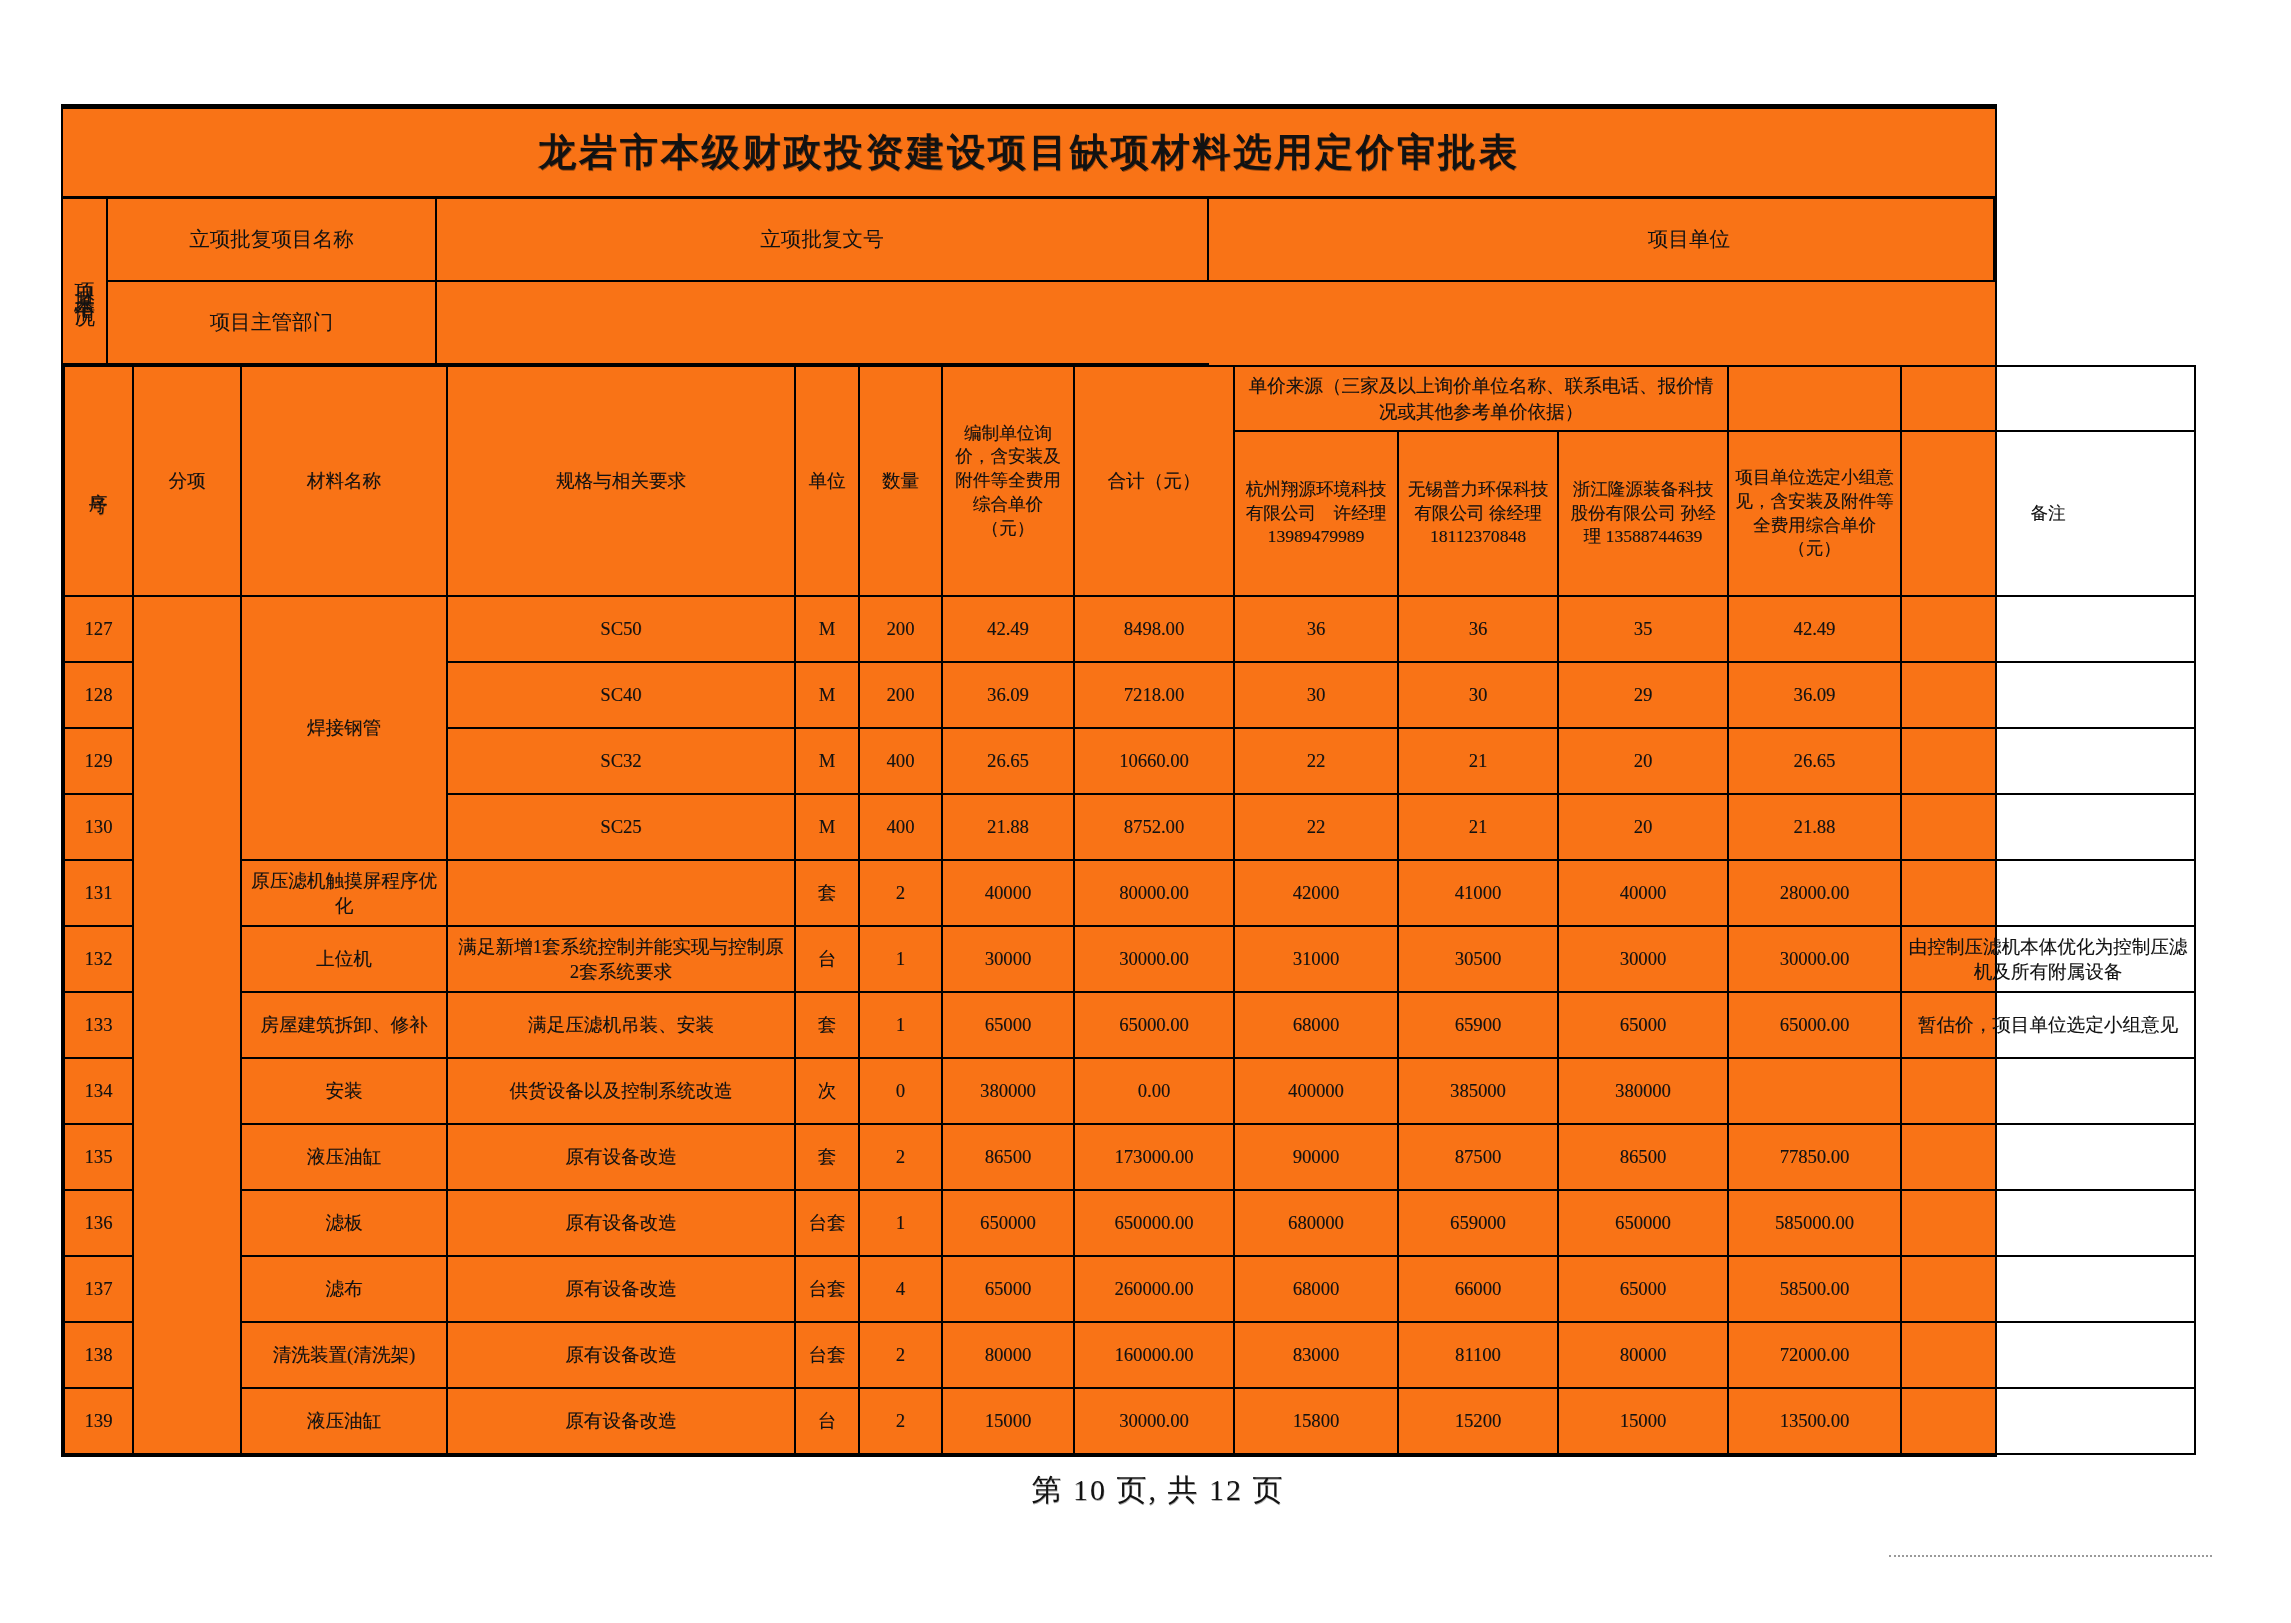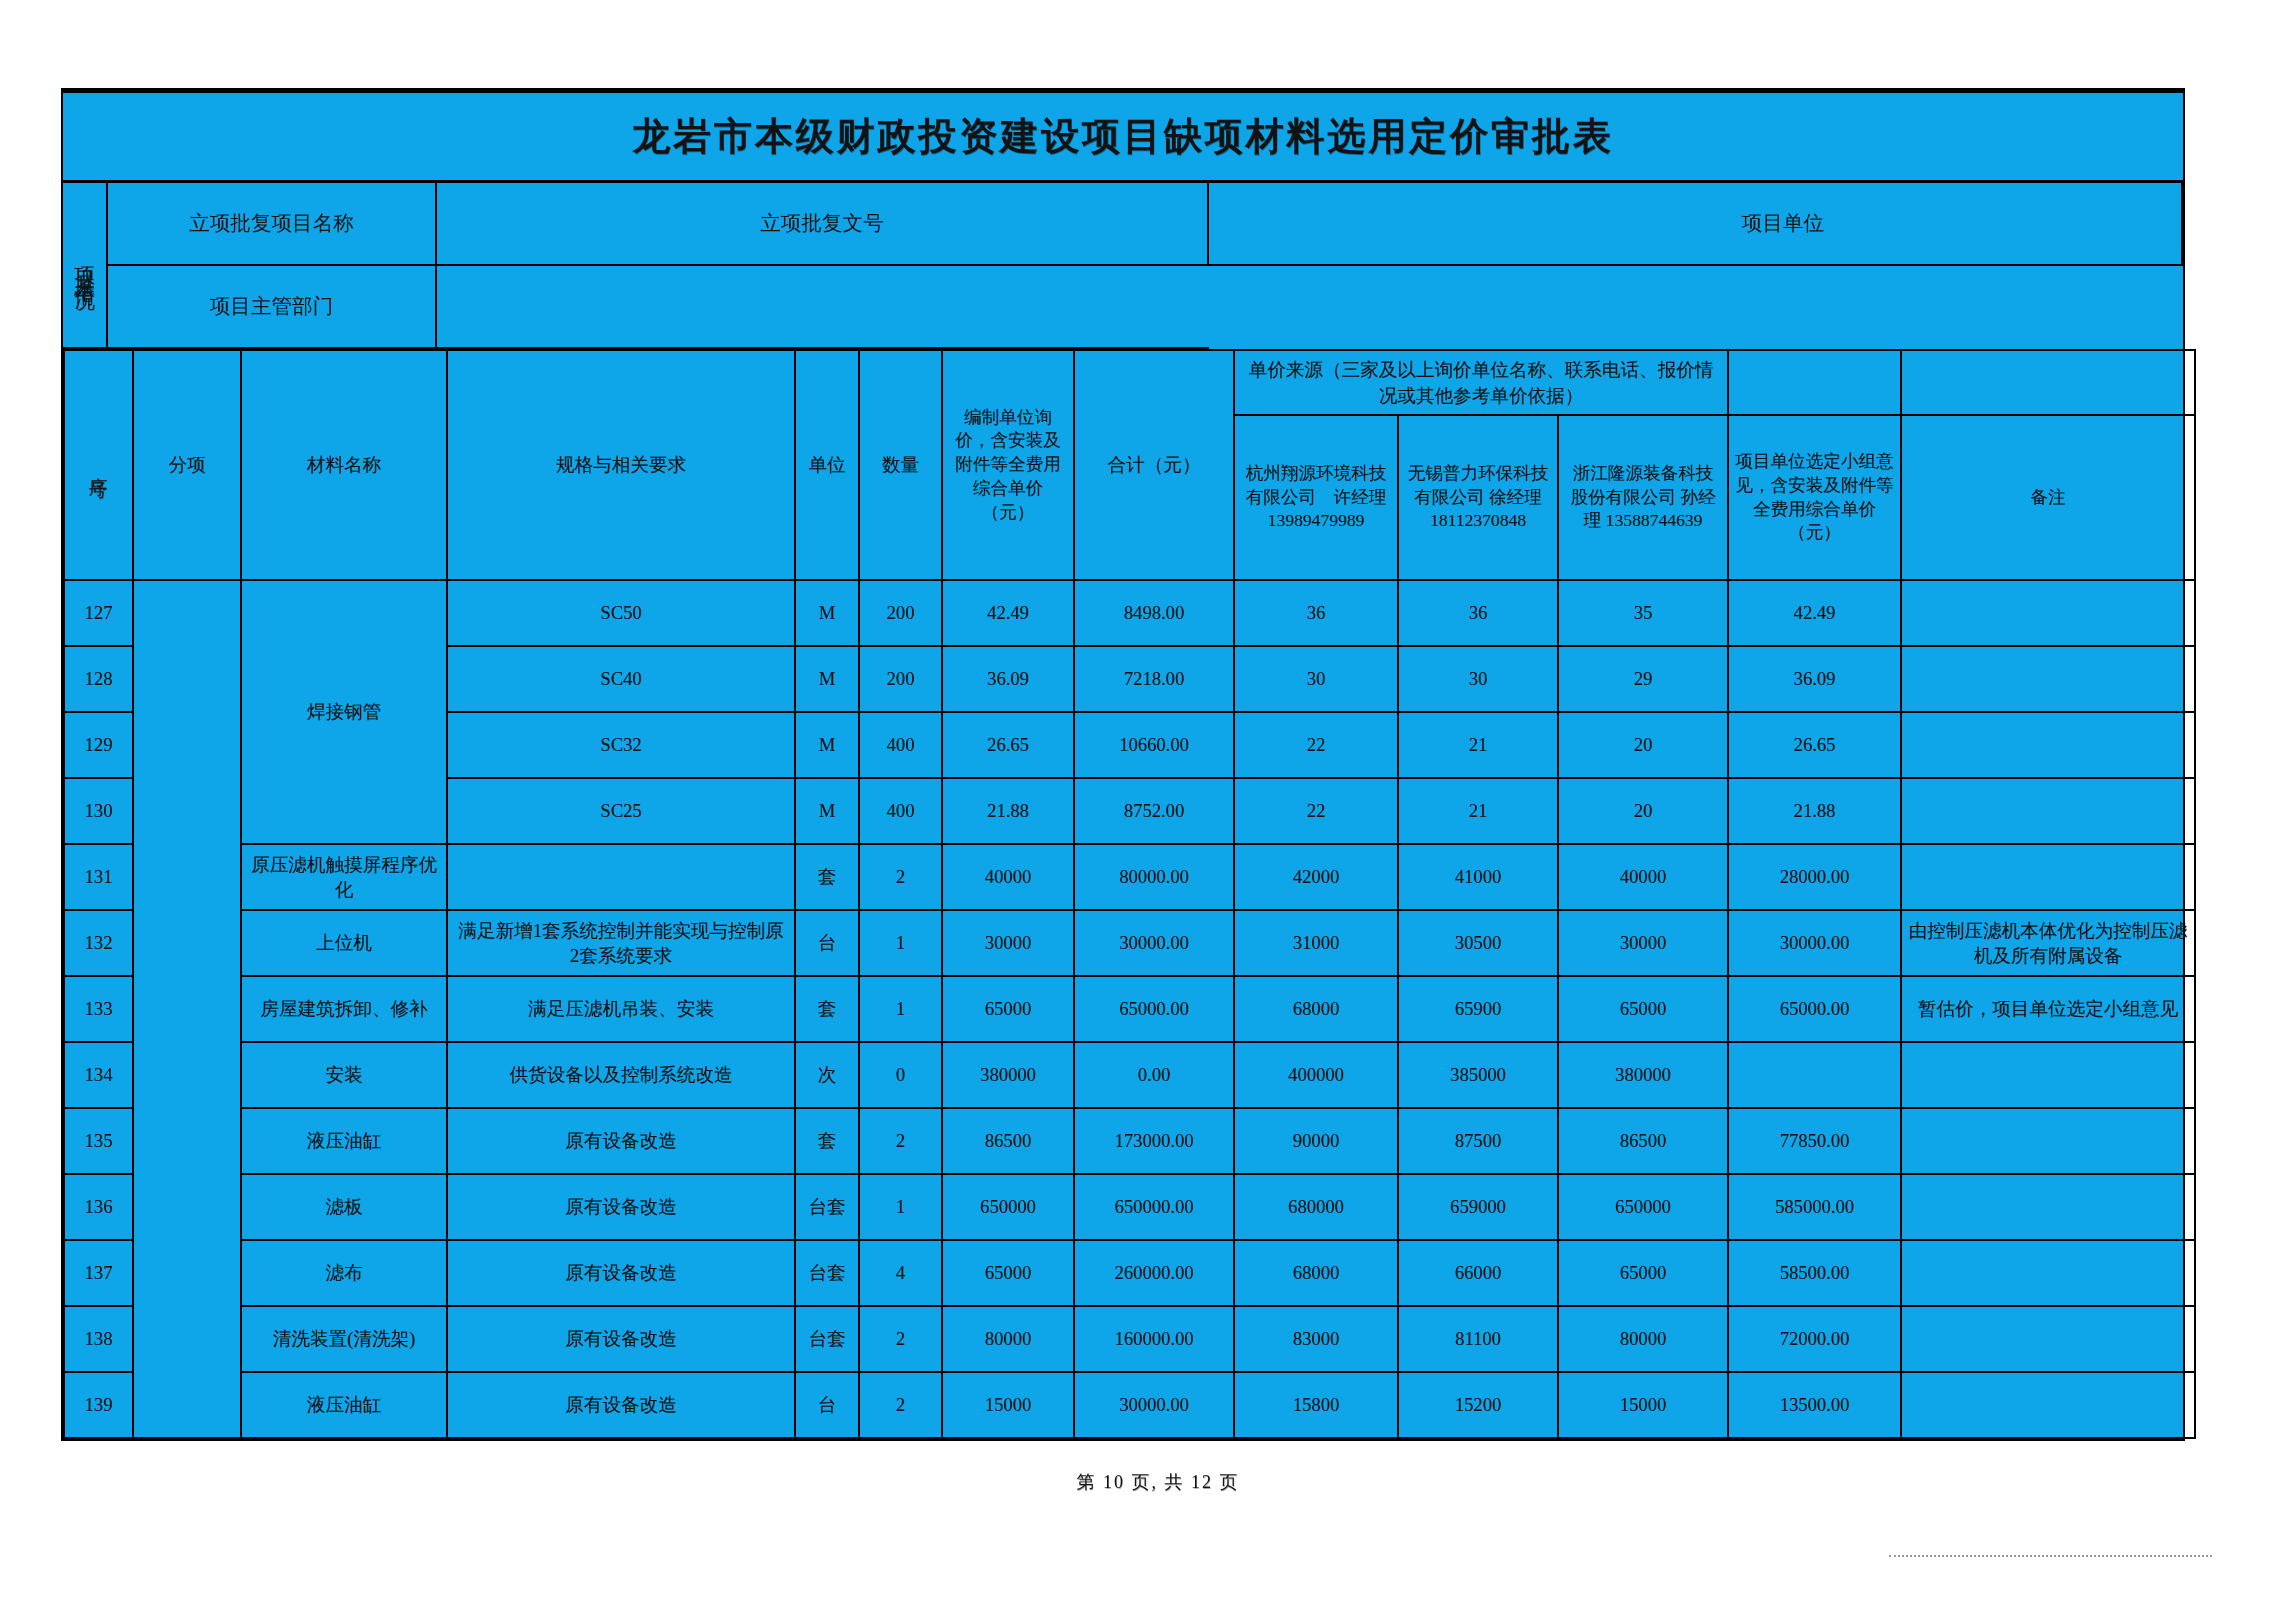--- a/index.html
+++ b/index.html
@@ -7,23 +7,23 @@
   body {
     background:#ffffff;
     font-family:"Liberation Serif","DejaVu Serif",serif;
     color:#121212;
     position:relative;
     -webkit-font-smoothing:none;
   }
   .page { position:absolute; inset:0; background:#fff; }
   
   .doc {
-    position:absolute; left:61px; top:88px; width:2124px;
+    position:absolute; left:61px; top:104px; width:1936px;
     border:2.9px solid #000; border-top-width:5.9px;
-    background:#0ea5e9;
+    background:#f97316;
   }
   .title-row {
     height:90px; border-bottom:3.9px solid #000;
     display:flex; align-items:center; justify-content:center;
     font-size:38px; font-weight:bold; letter-spacing:2.9px;
     text-shadow:0.6px 0.6px 0 rgba(0,0,0,.4);
   }
   
   .ig { display:grid; grid-template-columns:45px 329px 772px 176px 1fr; }
   .ig > div {
@@ -43,21 +43,21 @@
     overflow:hidden; text-shadow:0.4px 0.4px 0 rgba(0,0,0,.3);
   }
   tr.hr1 > th { height:65px;font-family:Liberation Serif, serif; }
   tr.hr2 > th { height:165px; font-size:17.6px; }
   tr.drow { height:66px; }
   th.srcgrp { font-size:17.6px; line-height:1.5; padding:3.9px 17.6px; }
   td.remark-cell { font-size:17.6px; padding:2.9px 7.8px;margin-left:44px; }
   td.spec-cell { font-size:18.6px; }
   .footer {
     position:absolute; left:0; top:1470px; width:100%;
-    text-align:center; font-size:18px; letter-spacing:2px;
+    text-align:center; font-size:30px; letter-spacing:2px;
     text-shadow:0.5px 0.5px 0 rgba(0,0,0,.35);
     padding-left:24px;
   }
   .scan-artifact {
     position:absolute; right:80px; top:1555px; width:323px;
     border-bottom:2px dotted #9a9a9a;
   }
 </style>
 </head>
 <body>

